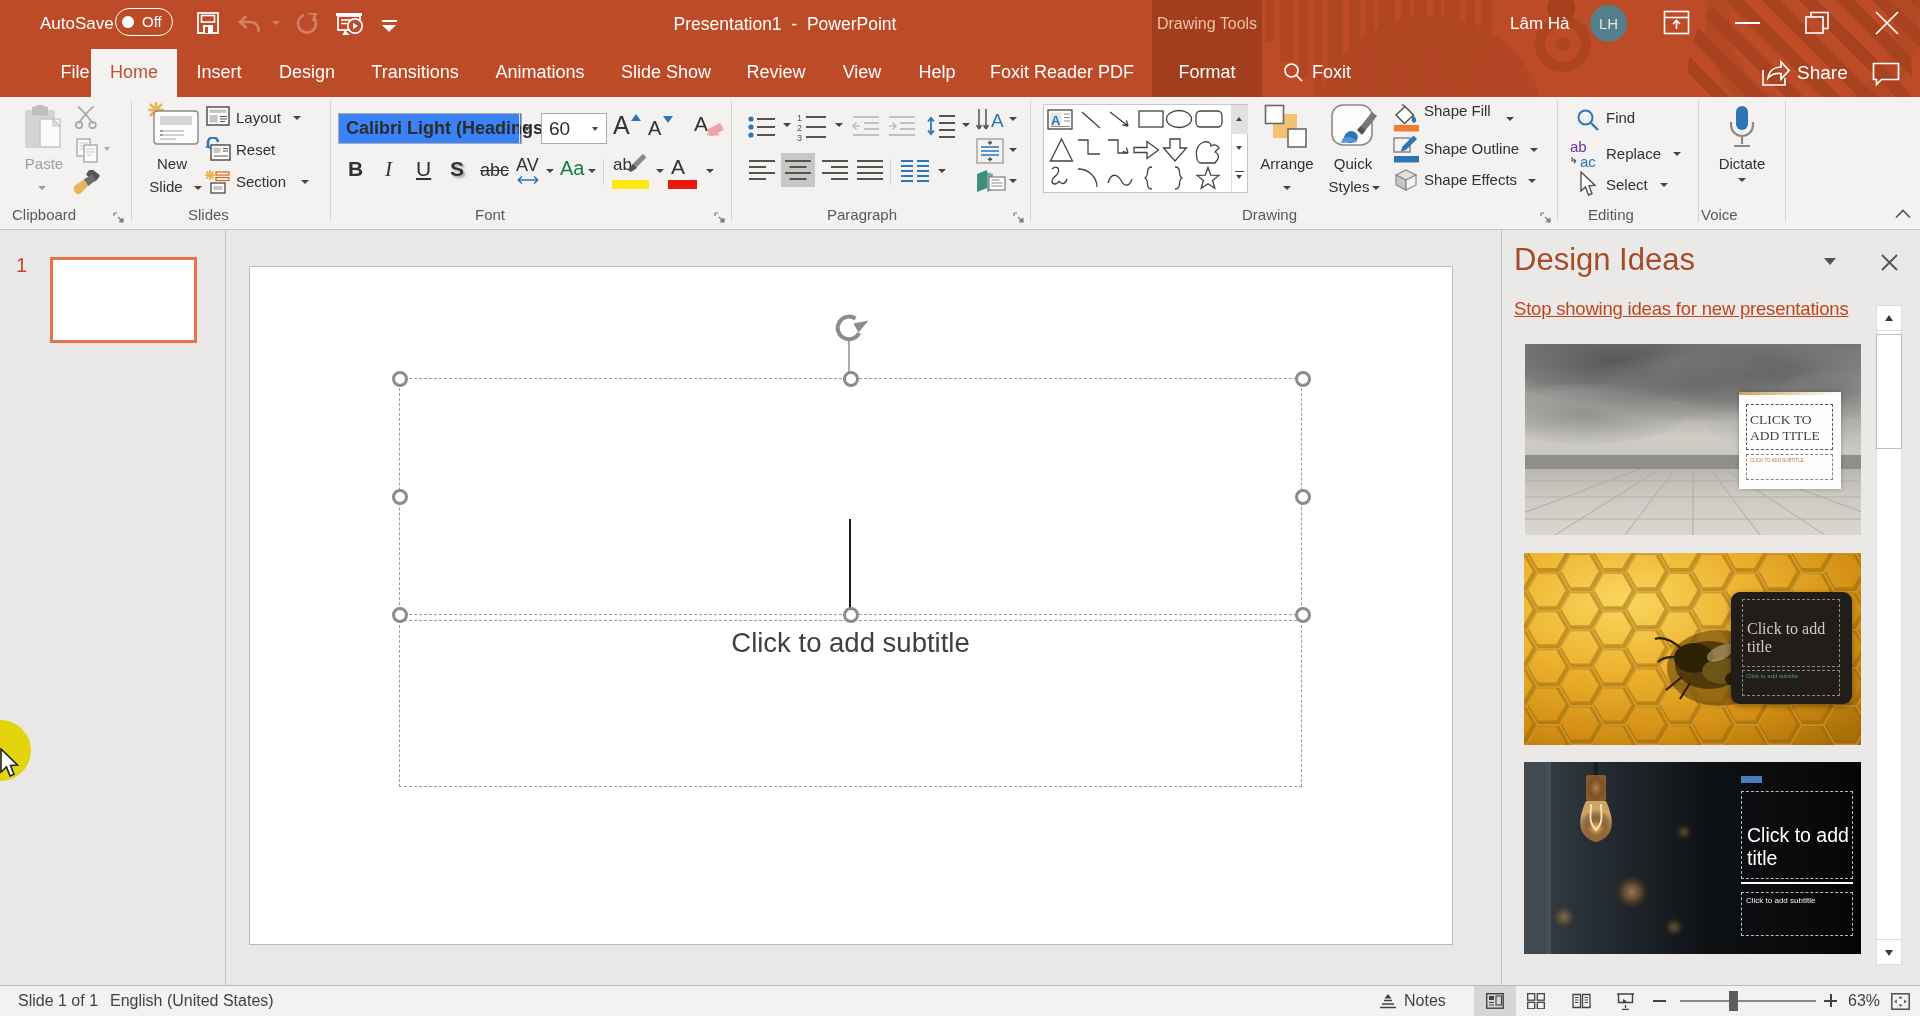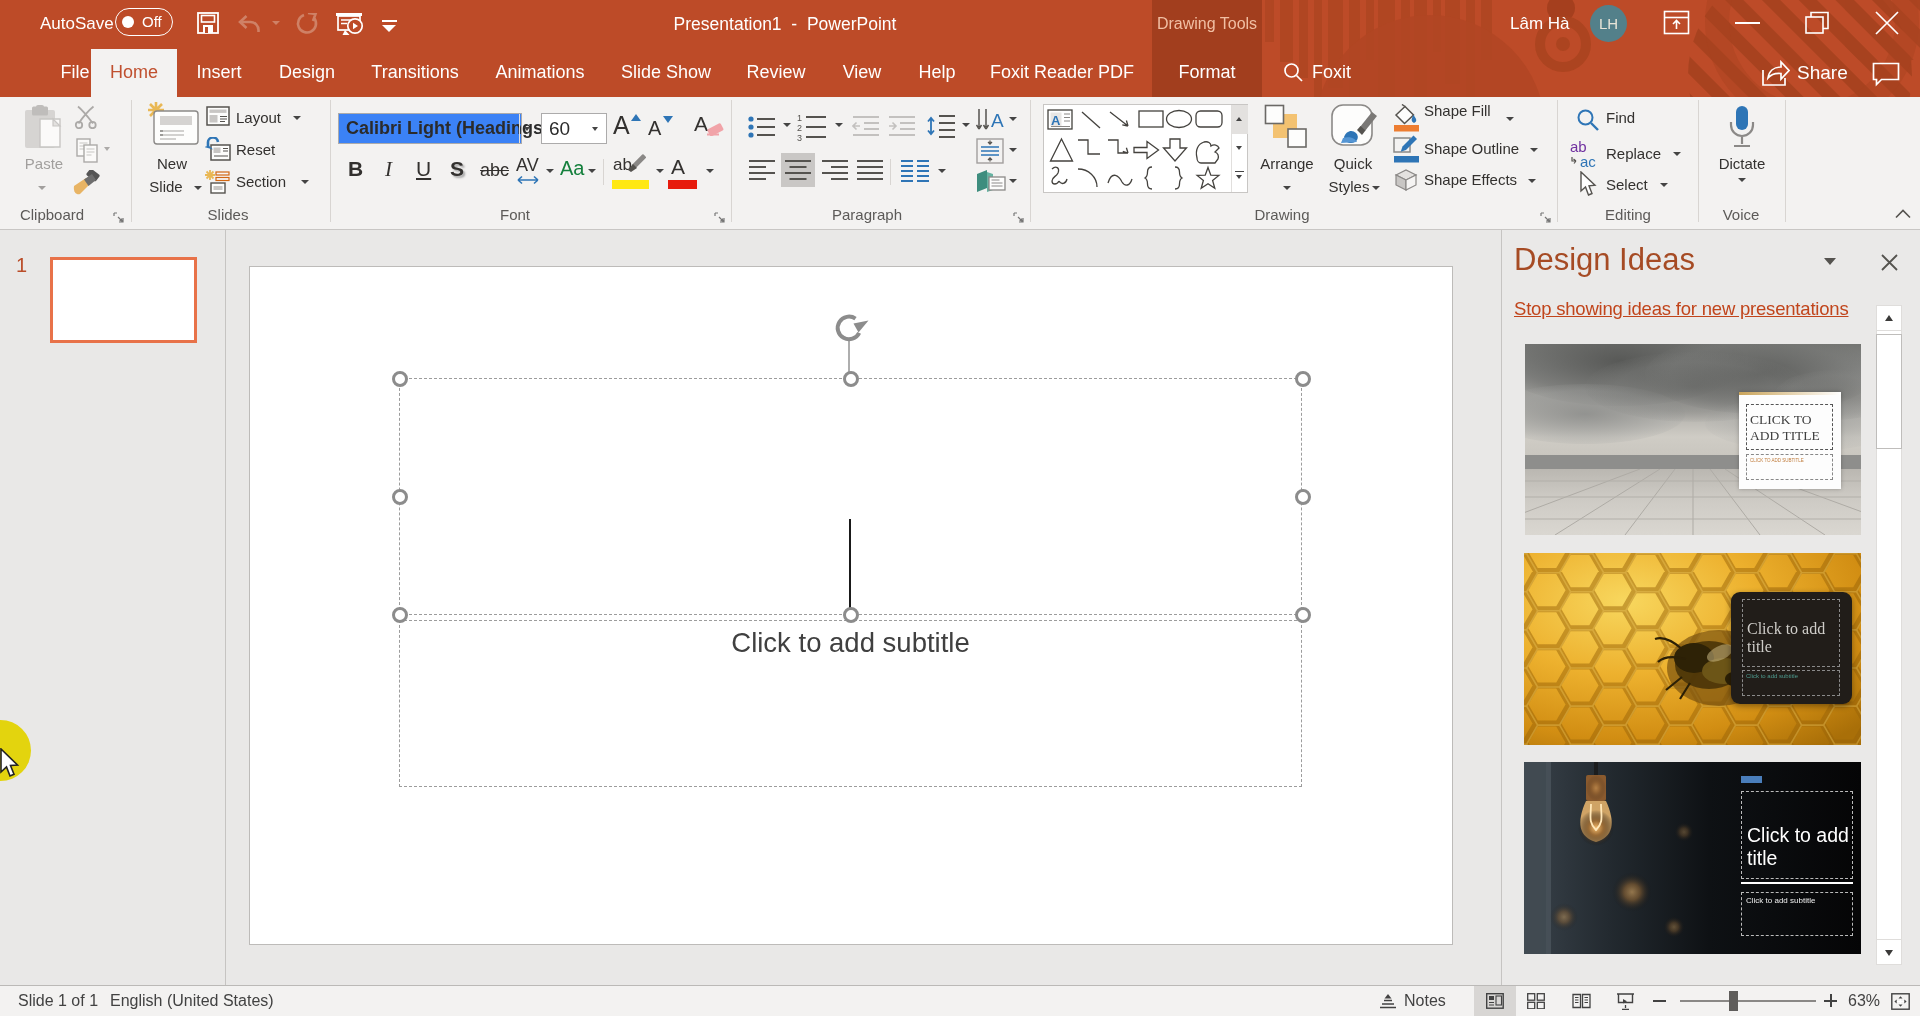--- a/index.html
+++ b/index.html
@@ -3,21 +3,21 @@
 <meta charset="utf-8">
 <style>
   * { margin:0; padding:0; box-sizing:border-box; }
   html,body { width:1920px; height:1016px; overflow:hidden; }
   body { font-family:"Liberation Sans", sans-serif; }
   #root { position:relative; width:1920px; height:1016px; background:#E9E8E7; overflow:hidden; }
   .abs { position:absolute; }
   .car { position:absolute; width:0; height:0; border-left:4px solid transparent; border-right:4px solid transparent; border-top:4.5px solid #444; }
   .carw { border-top-color:#fff; }
   .vsep { position:absolute; top:3px; height:122px; width:1px; background:#D8D5D2; }
-  .glabel { position:absolute; top:109px; font-size:15px; color:#5c5a58; text-align:center; }
+  .glabel { position:absolute; top:109px; font-size:15px; color:#5c5a58; text-align:left; }
   .launcher { position:absolute; top:114px; width:13px; height:13px; }
   .rtx { font-size:15px; color:#33312f; }
 </style>
 </head>
 <body>
 <div id="root">
 
   <div class="abs" id="header" style="left:0;top:0;width:1920px;height:97px;background:#BD4B28;overflow:hidden;">
 
     <svg class="abs" style="left:1100px;top:0;" width="820" height="97" viewBox="0 0 820 97">

